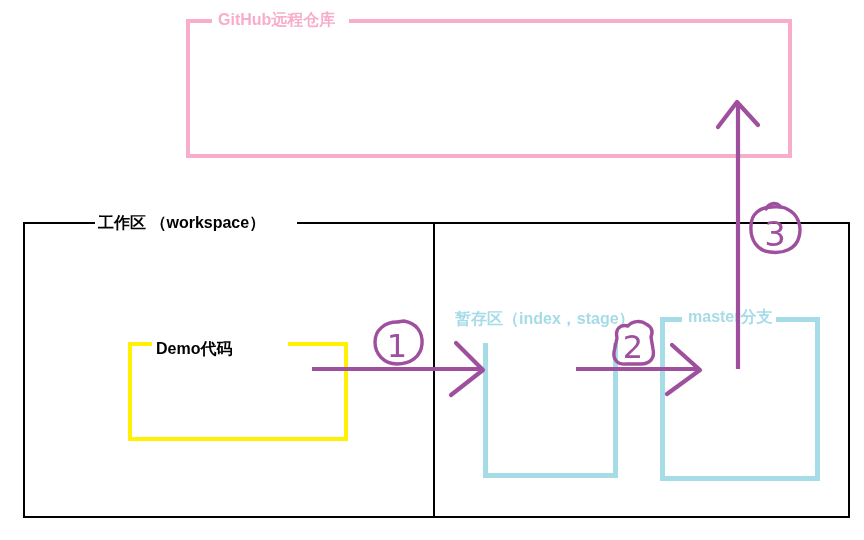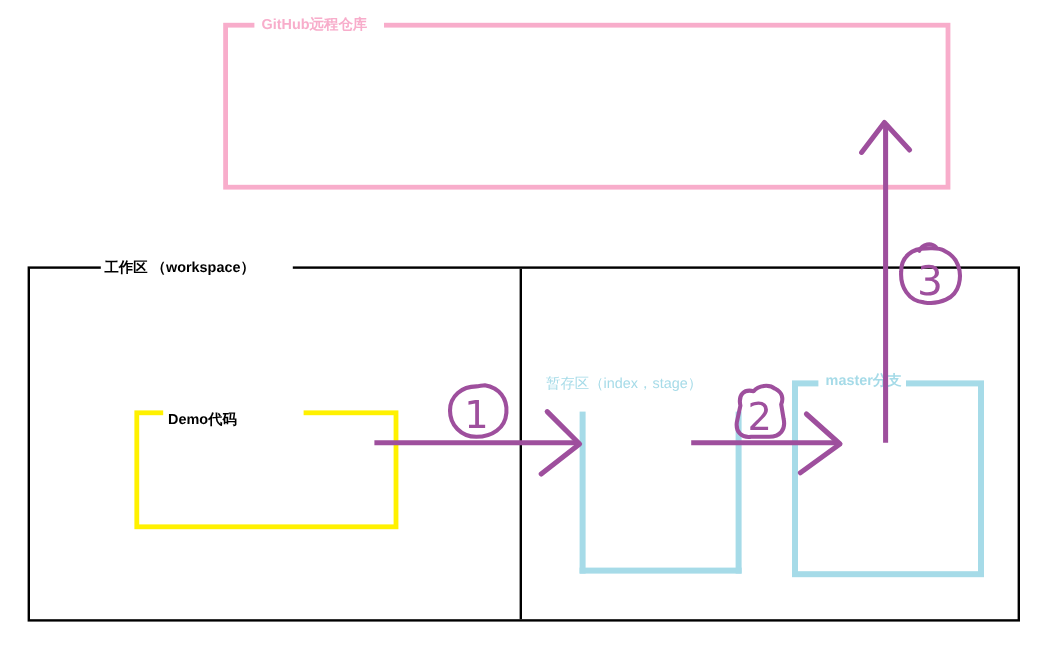--- a/index.html
+++ b/index.html
@@ -2,39 +2,39 @@
 <html style="--pink: #F8ADCB; --yellow: #FFF100; --cyan: #A6DBE8; --purple: #9E4F9D; --black: #000000;"><head>
 <meta charset="utf-8">
 <style>
   html,body{margin:0;padding:0;background:#ffffff;}
   .canvas{
     position:relative;width:864px;height:540px;background:#fff;overflow:hidden;
     font-family:"Liberation Sans",sans-serif;
   }
   .box{position:absolute;box-sizing:border-box;}
   .box-label{
-    position:absolute;background:#fff;font-weight:bold;font-size:12px;
+    position:absolute;background:#fff;font-weight:bold;font-size:16px;
     line-height:18px;white-space:nowrap;
   }
   
   .pink-box{left:186px;top:19px;width:606px;height:139px;border:4px solid var(--pink);}
   .pink-box .box-label{left:22px;top:-12px;color:var(--pink);padding:0 14px 0 6px;}
   
   .outer-box{left:23px;top:222px;width:827px;height:296px;border:2px solid var(--black);}
   .divider{position:absolute;left:408px;top:0;width:2px;height:100%;background:var(--black);}
-  .ws-label{left:59px;top:-10px;color:var(--black);padding:0 32px 0 3px;text-align:right;}
+  .ws-label{left:70px;top:-10px;color:var(--black);padding:0 32px 0 3px;text-align:right;}
   .repo-label{left:490px;top:-10px;color:var(--black);padding:0 86px 0 3px;}
   
-  .yellow-box{left:112px;top:342px;width:220px;height:99px;border:4px solid var(--yellow);}
+  .yellow-box{left:128px;top:342px;width:220px;height:99px;border:4px solid var(--yellow);}
   .yellow-box .box-label{left:20px;top:-6px;color:var(--black);padding:0 56px 0 4px;}
   
   .stage-box{left:483px;top:343px;width:135px;height:135px;border:5px solid var(--cyan);border-top:none;}
   .stage-label{
     position:absolute;left:455px;top:310px;color:var(--cyan);
-    font-weight:normal;font-size:12px;line-height:18px;white-space:nowrap;
+    font-weight:bold;font-size:16px;line-height:18px;white-space:nowrap;
   }
   
   .master-box{left:660px;top:317px;width:160px;height:164px;border:5px solid var(--cyan);}
   .master-box .box-label{left:17px;top:-14px;color:var(--cyan);padding:0 4px 0 6px;}
   
   svg.annotations{position:absolute;left:0;top:0;pointer-events:none;}
   .pen line{stroke:var(--purple);stroke-width:4.2;fill:none;}
   .pen polyline{stroke:var(--purple);stroke-width:4.2;fill:none;stroke-linecap:round;stroke-linejoin:round;}
   .pen path{stroke:var(--purple);stroke-width:3.4;fill:none;stroke-linecap:round;stroke-linejoin:round;}
   .pen text{fill:var(--purple);stroke:none;text-anchor:middle;font-family:"DejaVu Sans",sans-serif;}

